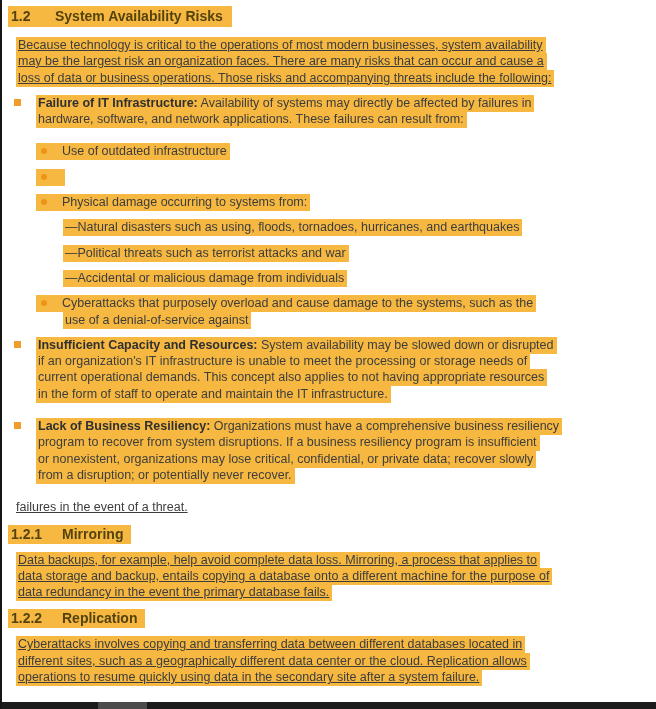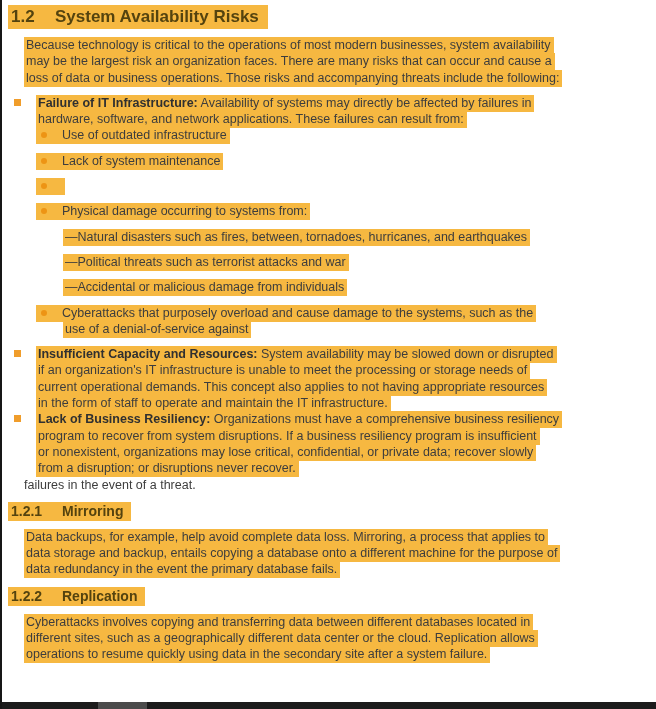--- a/index.html
+++ b/index.html
@@ -11,31 +11,31 @@
     border-left:2px solid #161616;
     padding:6px 4px 0 6px;
     overflow:hidden;
     font-family:"Liberation Sans", sans-serif;
     color:var(--body-text,#3d3d3d);
   }
   .line { white-space:nowrap; line-height:16.3px; font-size:12.5px; }
   mark.hl { background:var(--hl,#f6b841); color:inherit; padding:1px 3px 2px 2px; }
 
   .blk-h1 { margin:1px 0 11px 0; }
-  .blk-h1 .line { font-size:17px; font-weight:bold; line-height:19px; color:var(--heading-text,#54430f); }
+  .blk-h1 .line { font-size:14px; font-weight:bold; line-height:19px; color:var(--heading-text,#54430f); }
   .blk-h1 mark.hl { padding:2px 9px 3px 3px; }
   .blk-h1 .num { display:inline-block; width:44px; }
 
   .blk-h2 { margin:0 0 9px 0; }
   .blk-h2 .line { font-size:14px; font-weight:bold; line-height:18px; color:var(--heading-text,#54430f); }
   .blk-h2 mark.hl { padding:1px 8px 2px 3px;margin-top:6px; }
   .blk-h2 .num { display:inline-block; width:51px; }
 
-  .blk-para { margin:0 0 9px 16px; }
-  .blk-bullet { position:relative; padding-left:28px; margin:0 0 0 0; }
+  .blk-para { margin:0 0 9px 8px;text-decoration:underline; }
+  .blk-bullet { position:relative; padding-left:28px; margin:0 0 16px 0; }
   .blk-bullet .sq {
     position:absolute; left:6px; top:4px;
     width:7px; height:7px; background:var(--bullet-square,#f09d2b);
   }
   .blk-bullet b { font-weight:bold; color:#303030; }
 
   .blk-sub { padding-left:28px; margin:0 0 9px 0; }
   .blk-sub .dot {
     display:inline-block; width:6px; height:6px; border-radius:50%;
     background:var(--bullet-dot,#ed9414);
@@ -69,30 +69,27 @@
       </div>
       <div class="blk-bullet">
         <span class="sq"></span>
         <div class="line"><mark class="hl"><b>Failure of IT Infrastructure:</b> <span>Availability of systems may directly be affected by failures in</span></mark></div>
         <div class="line"><mark class="hl">hardware, software, and network applications. These failures can result from:</mark></div>
       </div>
       <div class="blk-sub">
         <div class="line"><mark class="hl"><span class="dot"></span><span>Use of outdated infrastructure</span></mark></div>
       </div>
       <div class="blk-sub">
-        <div class="line"><mark class="hl"><span class="dot"></span><span>Lack of system maintenance</span></mark></div>
-      </div>
-      <div class="blk-sub">
         <div class="line"><mark class="hl"><span class="dot"></span></mark></div>
       </div>
       <div class="blk-sub">
         <div class="line"><mark class="hl"><span class="dot"></span><span>Physical damage occurring to systems from:</span></mark></div>
       </div>
       <div class="blk-dash">
-        <div class="line"><mark class="hl">—Natural disasters such as fires, between, tornadoes, hurricanes, and earthquakes</mark></div>
+        <div class="line"><mark class="hl">—Natural disasters such as using, floods, tornadoes, hurricanes, and earthquakes</mark></div>
       </div>
       <div class="blk-dash">
         <div class="line"><mark class="hl">—Political threats such as terrorist attacks and war</mark></div>
       </div>
       <div class="blk-dash">
         <div class="line"><mark class="hl">—Accidental or malicious damage from individuals</mark></div>
       </div>
       <div class="blk-sub">
         <div class="line"><mark class="hl"><span class="dot"></span><span>Cyberattacks that purposely overload and cause damage to the systems, such as the</span></mark></div>
         <div class="line cont"><mark class="hl">use of a denial-of-service against</mark></div>
@@ -102,21 +99,21 @@
         <div class="line"><mark class="hl"><b>Insufficient Capacity and Resources:</b> <span>System availability may be slowed down or disrupted</span></mark></div>
         <div class="line"><mark class="hl">if an organization's IT infrastructure is unable to meet the processing or storage needs of</mark></div>
         <div class="line"><mark class="hl">current operational demands. This concept also applies to not having appropriate resources</mark></div>
         <div class="line"><mark class="hl">in the form of staff to operate and maintain the IT infrastructure.</mark></div>
       </div>
       <div class="blk-bullet">
         <span class="sq"></span>
         <div class="line"><mark class="hl"><b>Lack of Business Resiliency:</b> <span>Organizations must have a comprehensive business resiliency</span></mark></div>
         <div class="line"><mark class="hl">program to recover from system disruptions. If a business resiliency program is insufficient</mark></div>
         <div class="line"><mark class="hl">or nonexistent, organizations may lose critical, confidential, or private data; recover slowly</mark></div>
-        <div class="line"><mark class="hl">from a disruption; or disruptions never recover.</mark></div>
+        <div class="line"><mark class="hl">from a disruption; or potentially never recover.</mark></div>
       </div>
       <div class="blk-para">
         <div class="line"><span>failures in the event of a threat.</span></div>
       </div>
       <div class="blk-h2">
         <div class="line"><mark class="hl"><span class="num">1.2.1</span><span class="title">Mirroring</span></mark></div>
       </div>
       <div class="blk-para">
         <div class="line"><mark class="hl">Data backups, for example, help avoid complete data loss. Mirroring, a process that applies to</mark></div>
         <div class="line"><mark class="hl">data storage and backup, entails copying a database onto a different machine for the purpose of</mark></div>

